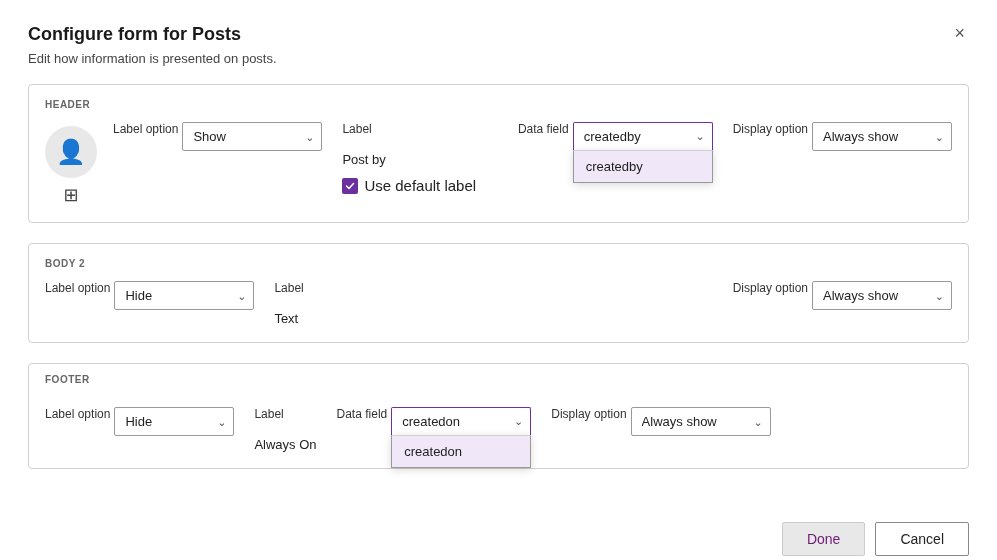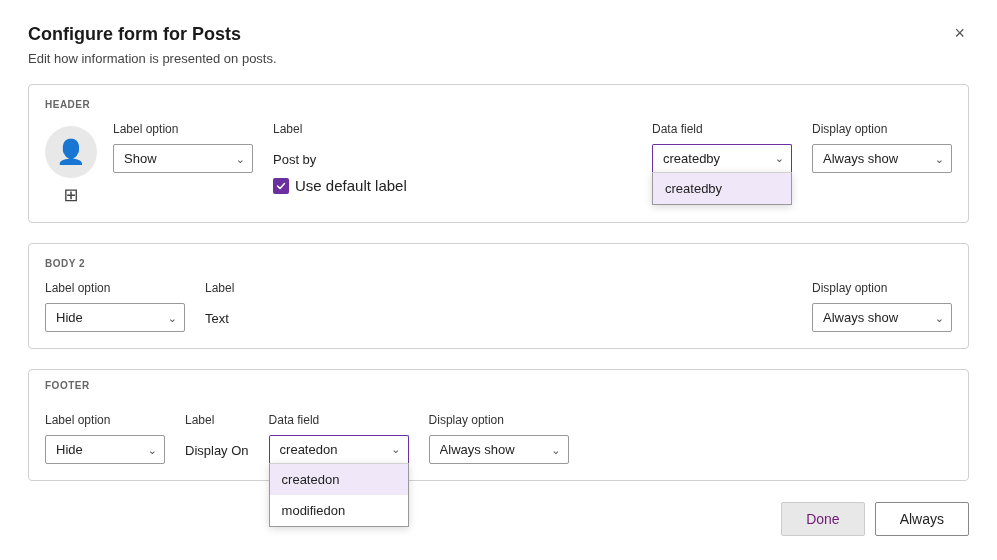--- a/index.html
+++ b/index.html
@@ -11,21 +11,21 @@
       justify-content: center;
       width: 997px;
       height: 560px;
       overflow: hidden;
     }
     .dialog {
       background: #fff;
       width: 997px;
       height: 560px;
       position: relative;
-      padding: 24px 28px 24px 28px;
+      padding: 24px 28px 4px 28px;
       display: flex;
       flex-direction: column;
     }
     .dialog-header {
       display: flex;
       align-items: flex-start;
       justify-content: space-between;
       margin-bottom: 6px;
     }
     .dialog-title {
@@ -80,21 +80,21 @@
       font-size: 24px;
       color: #666;
     }
     .grid-icon {
       font-size: 18px;
       color: #444;
       cursor: pointer;
     }
     .field-group {
       display: flex;
-      flex-direction: column;
+      flex-direction: row;
       gap: 4px;
     }
     .field-label {
       font-size: 12px;
       color: #333;
       font-weight: 400;
       margin-bottom: 4px;
     }
     .select-wrapper {
       position: relative;
@@ -376,36 +376,35 @@
               <select class="select-hide">
                 <option>Show</option>
                 <option selected="">Hide</option>
               </select>
               <span class="select-arrow">⌄</span>
             </div>
           </div>
 
           <div class="field-group label-text-group">
             <span class="field-label">Label</span>
-            <span class="label-value">Display On</span>
+            <span class="label-value">Always On</span>
           </div>
 
           <div class="field-group">
             <span class="field-label">Data field</span>
             <div class="dropdown-container">
               <div class="select-wrapper">
                 <select class="select-createdon dropdown-open">
                   <option>createdon</option>
                   <option>modifiedon</option>
                 </select>
                 <span class="select-arrow">⌄</span>
               </div>
               <div class="dropdown-menu">
                 <div class="dropdown-item selected">createdon</div>
-                <div class="dropdown-item">modifiedon</div>
               </div>
             </div>
           </div>
 
           <div class="field-group">
             <span class="field-label">Display option</span>
             <div class="select-wrapper">
               <select class="select-display">
                 <option>Always show</option>
                 <option>Hide</option>
@@ -414,15 +413,15 @@
             </div>
           </div>
         </div>
       </div>
     </div>
 
   </div>
 
   <div class="dialog-footer">
     <button class="btn-done">Done</button>
-    <button class="btn-cancel">Always</button>
+    <button class="btn-cancel">Cancel</button>
   </div>
 </div>
 
 </body></html>

